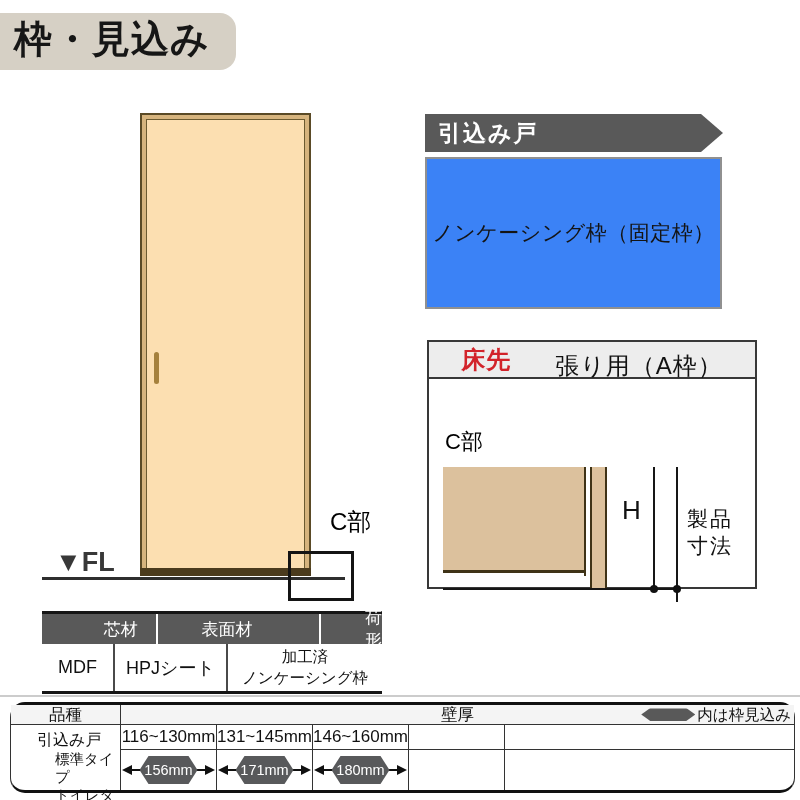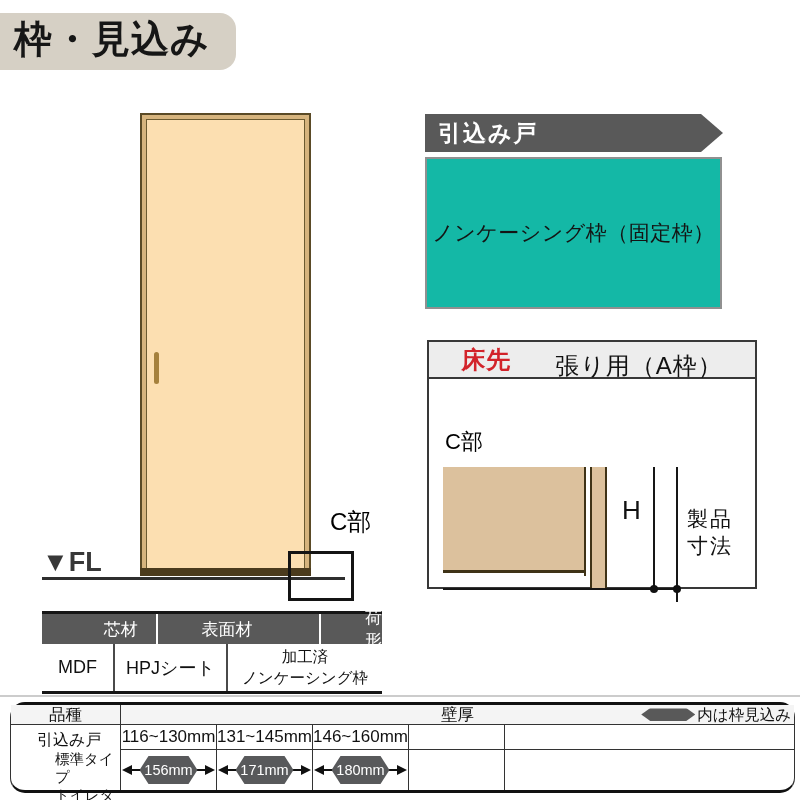--- a/index.html
+++ b/index.html
@@ -18,35 +18,35 @@
   }
 
   
   .door {
     left:140px; top:113px; width:171px; height:463px;
     background:#fcdfb1; border:2px solid #5a4a26;
     box-shadow: inset 0 0 0 4px #d6b47e, inset 0 0 0 5px #6b5a30;
   }
   .door-rail { position:absolute; left:-2px; right:-2px; bottom:-2px; height:8px; background:#4b3b1d; }
   .door-handle { position:absolute; left:12px; top:237px; width:5px; height:32px; background:#a5813d; border-radius:3px; }
-  .fl-marker { left:42px; top:547px; font-size:27px; font-weight:600; color:#383838; letter-spacing:0; }
+  .fl-marker { left:55px; top:547px; font-size:27px; font-weight:600; color:#383838; letter-spacing:0; }
   .fl-line   { left:42px; top:577px; width:303px; height:3px; background:#2e2e2e; }
   .c-callout { left:288px; top:551px; width:66px; height:50px; border:3px solid #141414; background:transparent; }
   .c-label-main { left:330px; top:506px; font-size:24px; color:#000; }
 
   
   .banner {
     left:425px; top:114px; width:298px; height:38px; background:#595959;
     clip-path:polygon(0 0, calc(100% - 22px) 0, 100% 50%, calc(100% - 22px) 100%, 0 100%);
     color:#fff; font-size:23px; font-weight:bold; letter-spacing:2px;
     display:flex; align-items:center; padding-left:13px;
   }
   .frame-type-panel {
     left:425px; top:157px; width:297px; height:152px;
-    background:#14b8a6; border:2px solid #909090;
+    background:#3b82f6; border:2px solid #909090;
     display:flex; align-items:center; justify-content:center;
     font-size:21px; color:#141414; letter-spacing:0.5px;
   }
 
   
   .aframe { left:427px; top:340px; width:330px; height:249px; border:2px solid #383838; background:#fff; }
   .aframe-header {
     height:37px; background:#ededed; border-bottom:2px solid #383838;
     display:flex; align-items:center; justify-content:center;
     font-size:24px; letter-spacing:1px;gap:44px;

